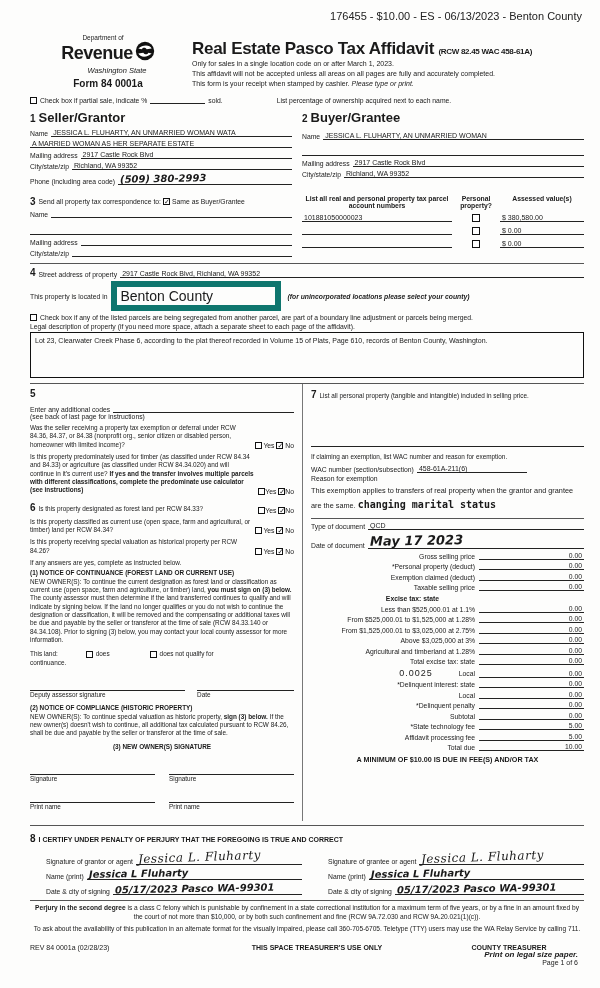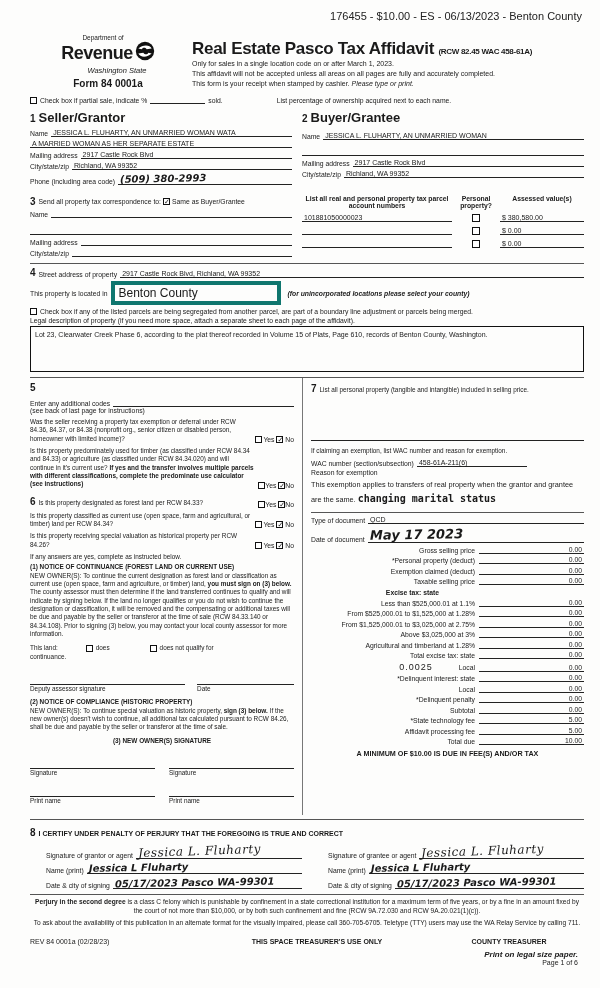--- a/index.html
+++ b/index.html
@@ -48,22 +48,22 @@
 
   .parcel-hdr { display:flex; font-size:6.8px; font-weight:bold; text-align:center; margin-top:2px; }
   .ph1 { width:150px; } .ph2 { width:48px; } .ph3 { flex:1; }
   .parcel-row { display:flex; align-items:flex-end; margin-top:5px; font-size:7px; }
   .pr-num { width:150px; border-bottom:1px solid #222; padding:0 2px; min-height:8px; }
   .pr-cb { width:48px; text-align:center; }
   .pr-val { flex:1; border-bottom:1px solid #222; padding:0 2px; min-height:8px; }
 
   
   .sec4 { border-top:1px solid #555; margin-top:6px; padding-top:3px; }
-  .county-box { display:inline-block; border:4px solid #0f766e; width:170px; padding:1px 3px;
-                font-size:12px; vertical-align:middle; }
+  .county-box { display:inline-block; border:6px solid #0f766e; width:170px; padding:1px 3px;
+                font-size:14px; vertical-align:middle; }
   .legal-box { border:1px solid #111; min-height:46px; margin-top:2px; padding:3px 4px;
                font-size:7px; line-height:1.35; }
 
   
   .mid { display:flex; border-top:1px solid #555; margin-top:5px; min-height:438px; }
   .m-left { width:272px; padding:4px 8px 0 0; }
   .m-right { flex:1; border-left:1px solid #777; padding:4px 0 0 8px; }
 
   .code-box { border:1px solid #111; width:200px; padding:2px 4px; font-size:8px; }
   .q { display:flex; margin-top:4px; }

